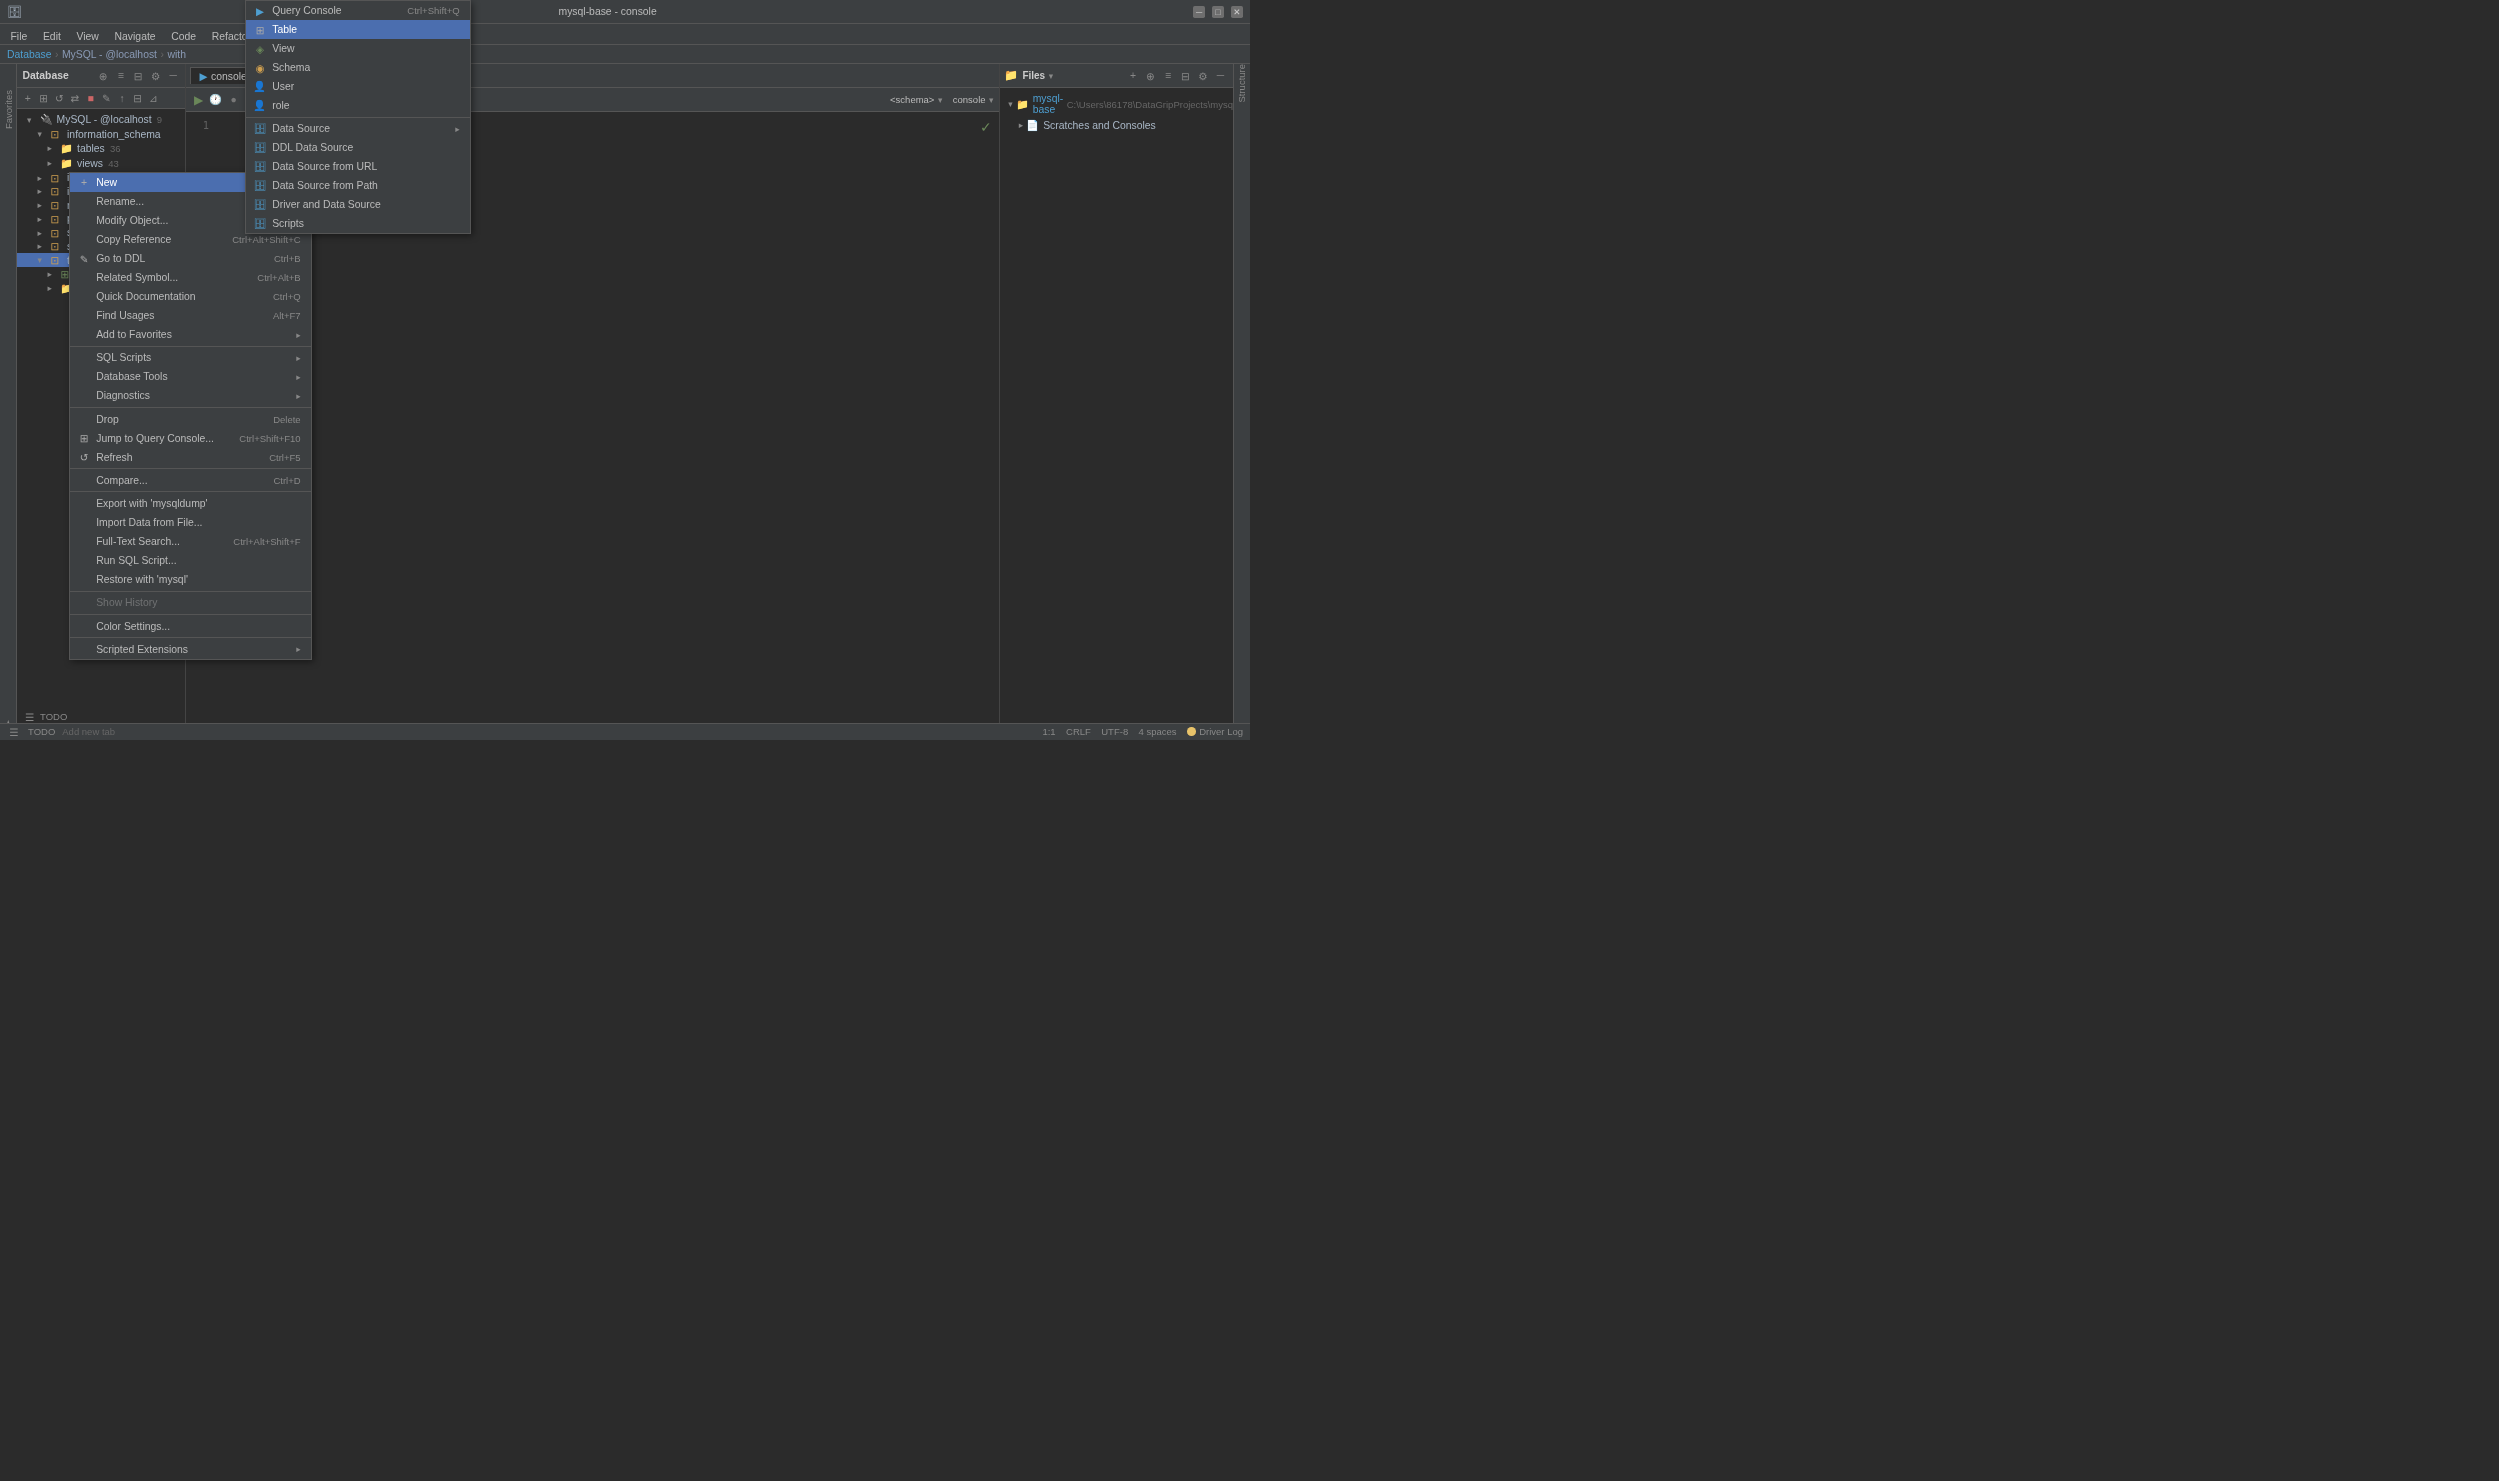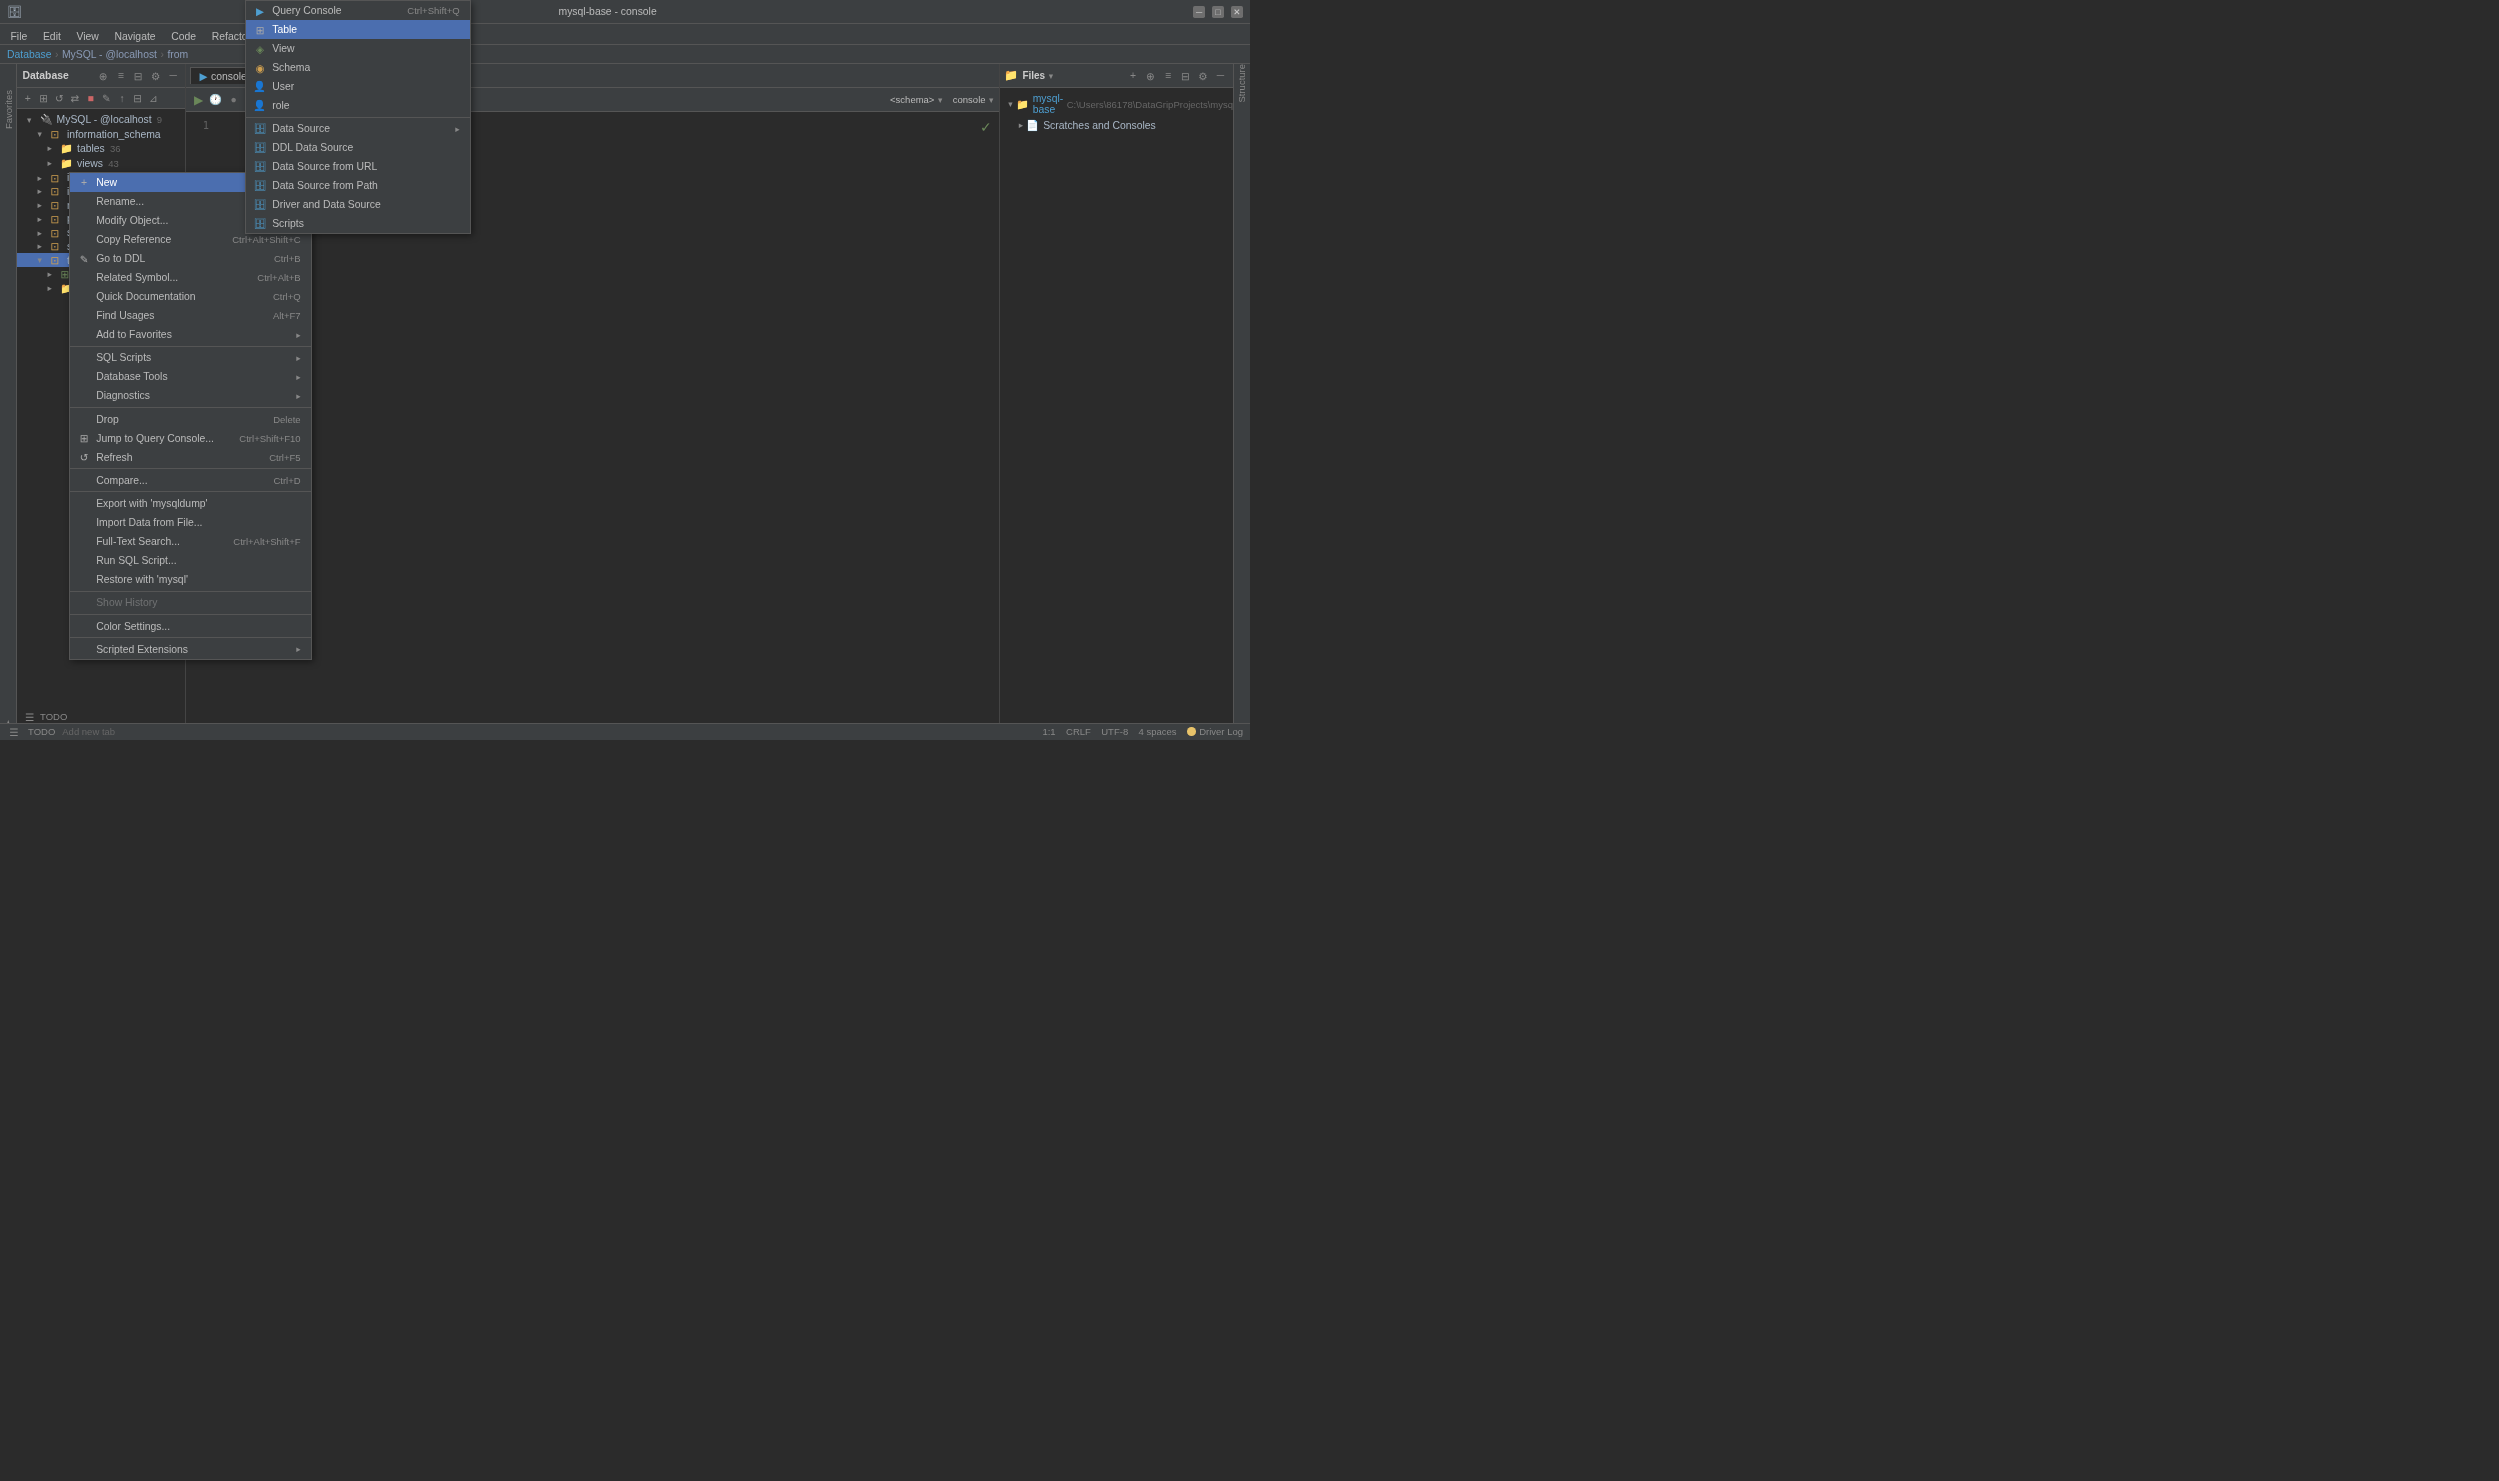--- a/index.html
+++ b/index.html
@@ -385,21 +385,21 @@
   <div class="menu-item">Git</div>
   <div class="menu-item">Window</div>
   <div class="menu-item">Help</div>
 </div>
 
 <div class="breadcrumb-bar">
   <span style="color:#4e9fd1;">Database</span>
   <span class="breadcrumb-sep">›</span>
   <span>MySQL - @localhost</span>
   <span class="breadcrumb-sep">›</span>
-  <span>from</span>
+  <span>with</span>
 </div>
 
 <div class="main-layout">
 
   <div class="fav-sidebar">
     <span class="fav-label">Favorites</span>
     <div style="margin-top:auto;margin-bottom:7px;font-size:14px;color:#888;">★</div>
   </div>
 
   <div class="db-panel">

